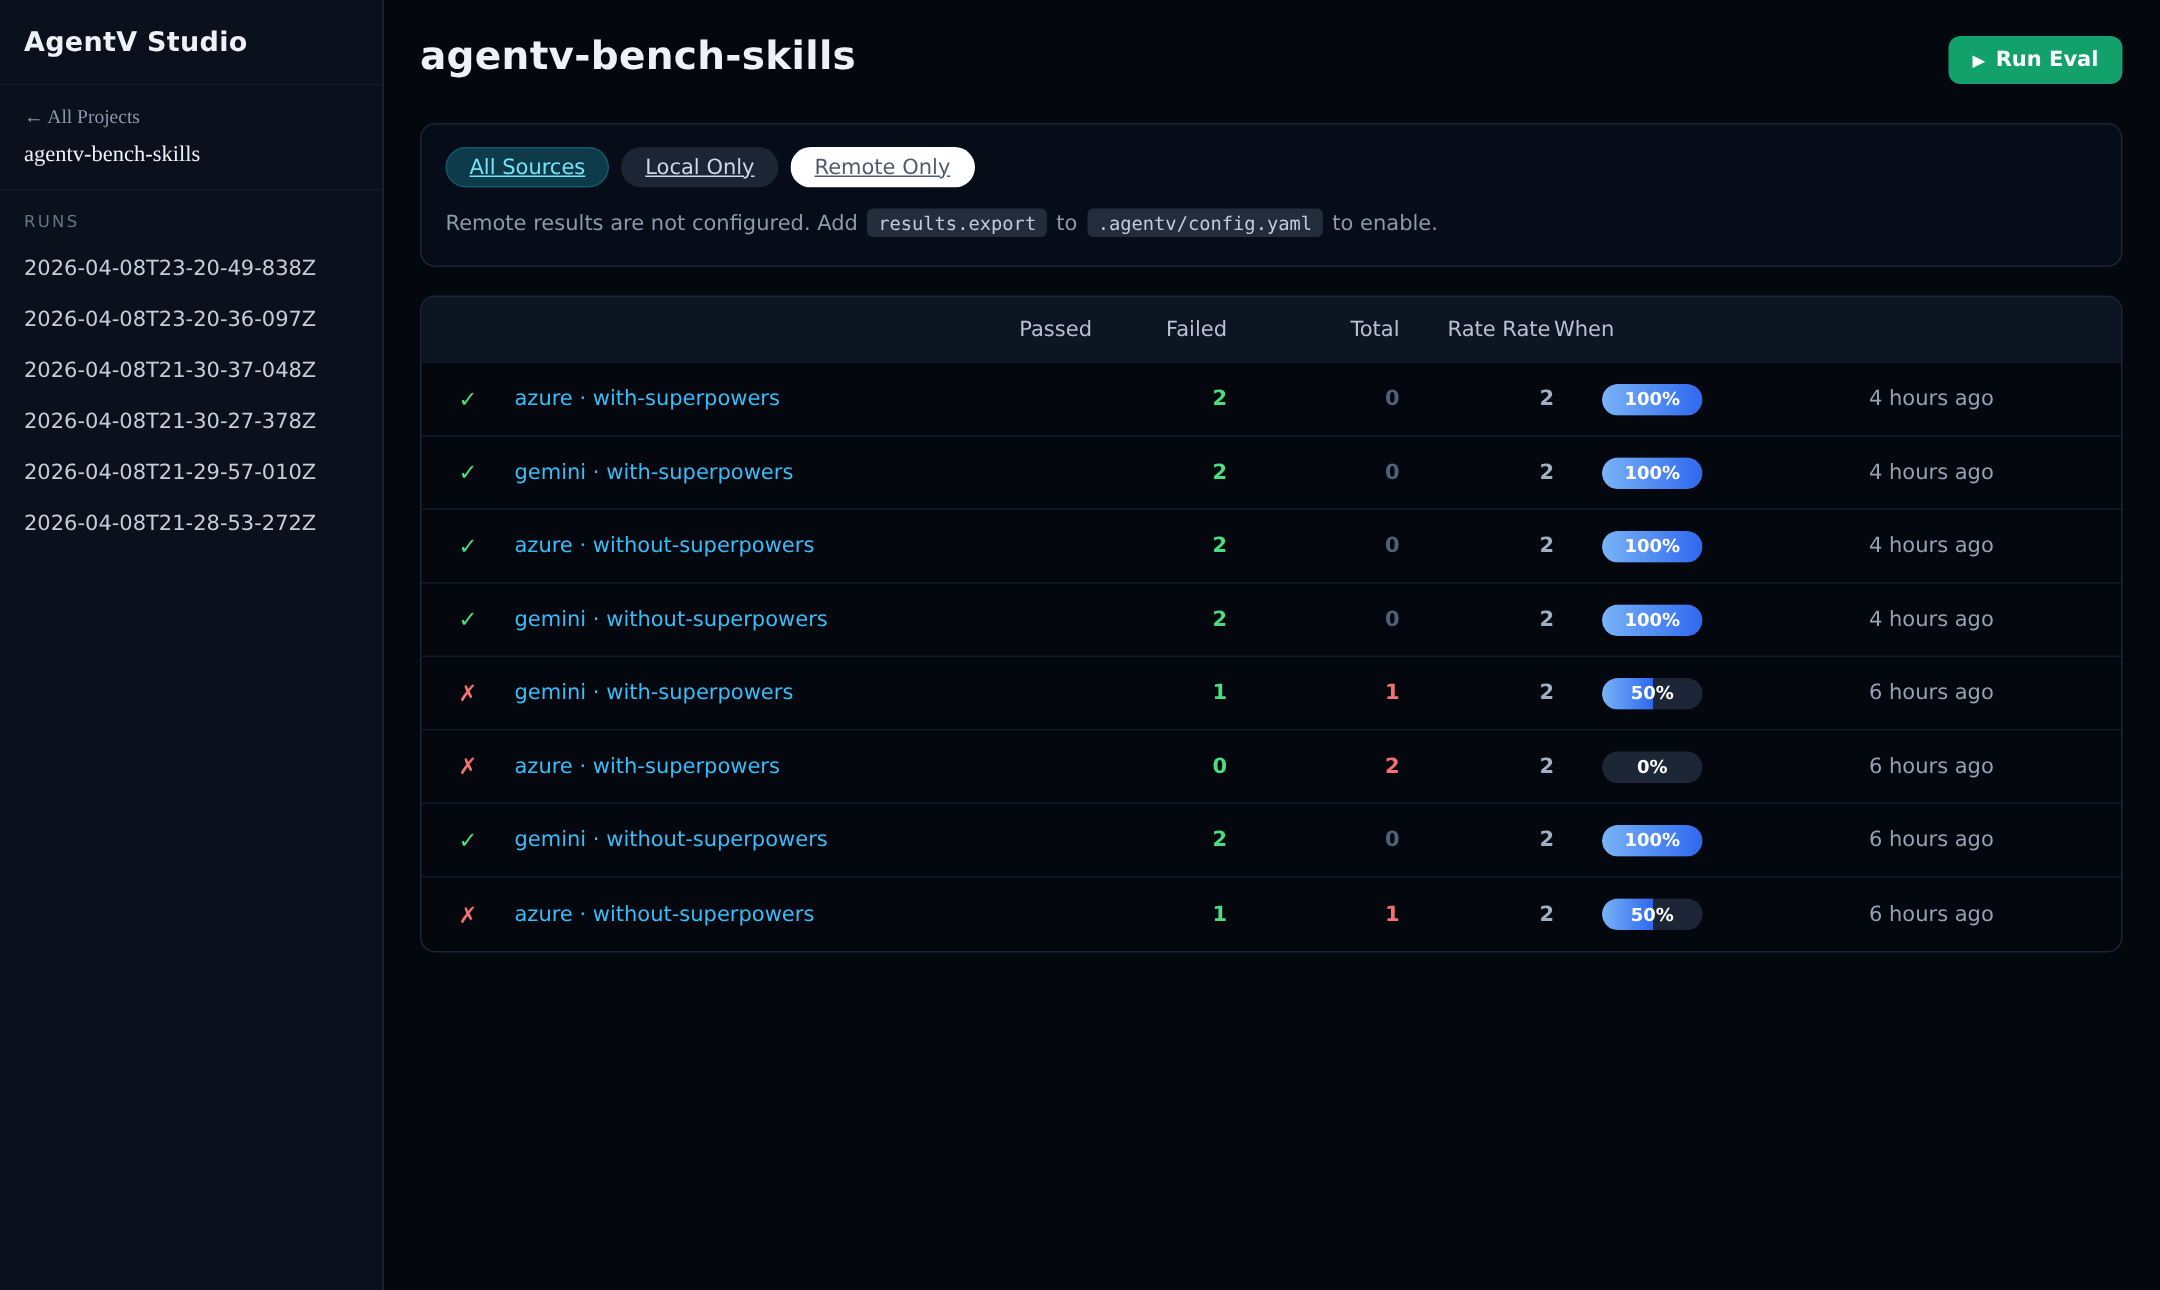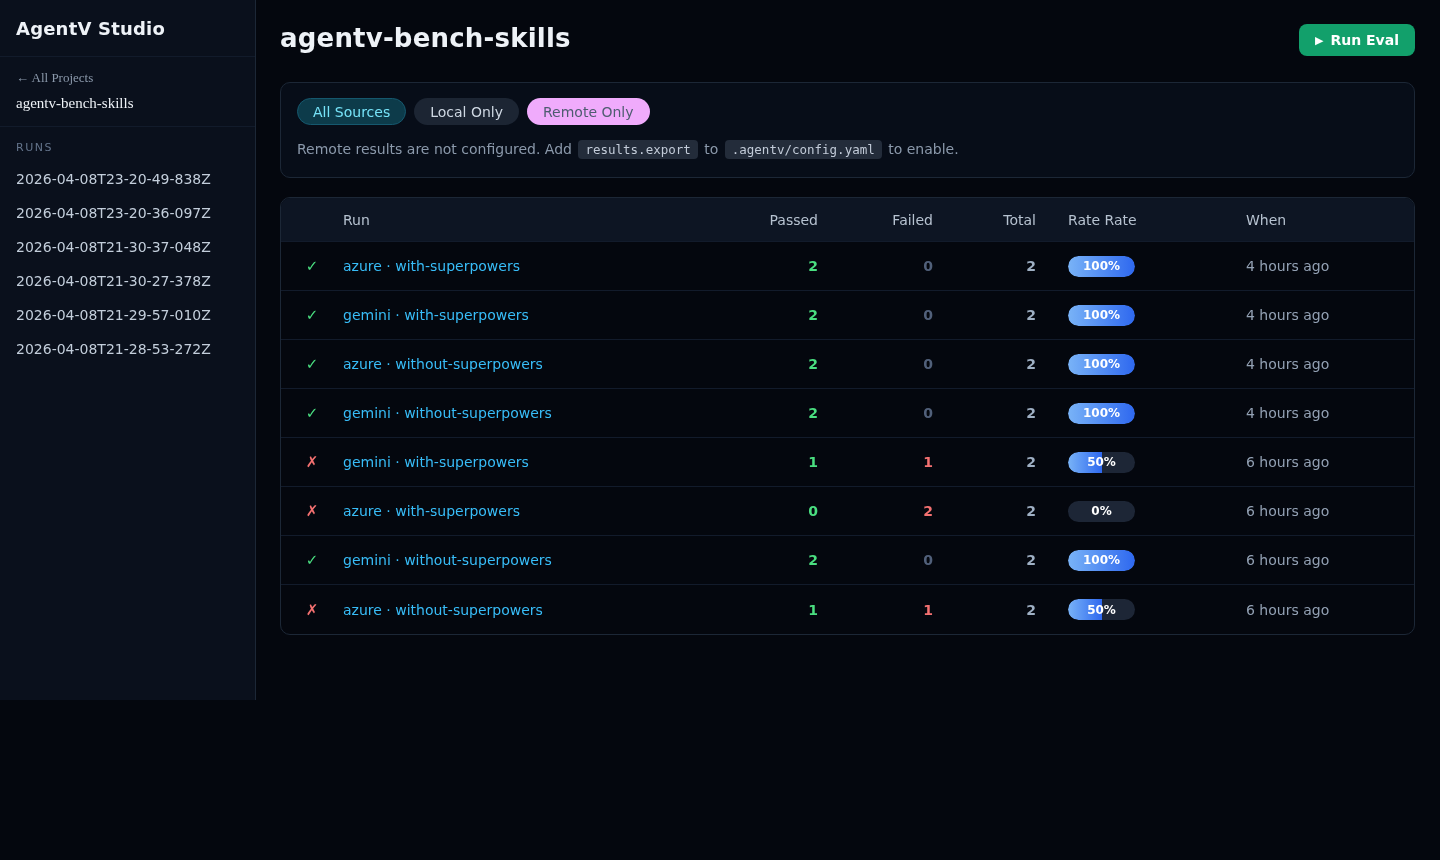--- a/index.html
+++ b/index.html
@@ -24,21 +24,21 @@
   *{box-sizing:border-box;margin:0;padding:0;}
   html,body{width:1440px;height:860px;overflow:hidden;}
   body{
     background:var(--page-bg);
     font-family:"DejaVu Sans","Liberation Sans",sans-serif;
     color:var(--text);
     display:flex;
   }
   
   .sidebar{
-    width:256px;min-width:256px;height:700px;
+    width:256px;min-width:256px;height:860px;
     background:var(--sidebar-bg);
     border-right:1px solid var(--border);
     display:flex;flex-direction:column;
   }
   .sidebar-header{
     padding:18px 16px 17px 16px;
     border-bottom:1px solid var(--border-soft);
   }
   .app-title{font-size:18px;font-weight:bold;color:var(--text-bright);letter-spacing:.2px;}
   .project-block{
@@ -87,24 +87,25 @@
     border:1px solid var(--border);
     background:var(--panel-bg);
     border-radius:10px;
     padding:15px 16px 20px 16px;
   }
   .chips{display:flex;gap:8px;}
   .chip{
     font-size:14px;border-radius:14px;height:27px;
     padding:0 15px;display:flex;align-items:center;cursor:pointer;
     border:1px solid transparent;
+    text-decoration:underline;
   }
   .chip.active{background:#0d3b4a;color:#76e3f8;border-color:#15586e;}
   .chip.default{background:#1c2533;color:#cfd8e3;}
-  .chip.disabled{background:#f0abfc;color:var(--text-dim);cursor:default;}
+  .chip.disabled{background:#ffffff;color:var(--text-dim);cursor:default;}
   .notice{margin-top:16px;font-size:14px;color:var(--text-muted);}
   .code{
     font-family:"DejaVu Sans Mono","Liberation Mono",monospace;
     font-size:12.5px;background:#232c3a;color:#c2cbd8;
     border-radius:4px;padding:2px 7px;margin:0 2px;
   }
   
   .runs-table{
     margin-top:19px;
     border:1px solid var(--border);
@@ -199,21 +200,20 @@
       <span class="code">results.export</span>
       <span>to</span>
       <span class="code">.agentv/config.yaml</span>
       <span>to enable.</span>
     </div>
   </section>
 
   <section class="runs-table">
     <div class="thead">
       <div class="cell"></div>
-      <div class="cell h-left">Run</div>
       <div class="cell h-right">Passed</div>
       <div class="cell h-right">Failed</div>
       <div class="cell h-right">Total</div>
       <div class="cell h-left c-rate">Rate Rate</div>
       <div class="cell h-left">When</div>
     </div>
     <div id="table-body">
   <div class="trow">
     <div class="cell c-icon"><span class="status-icon status-pass">✓</span></div>
     <div class="cell"><span class="run-link">azure · with-superpowers</span></div>

